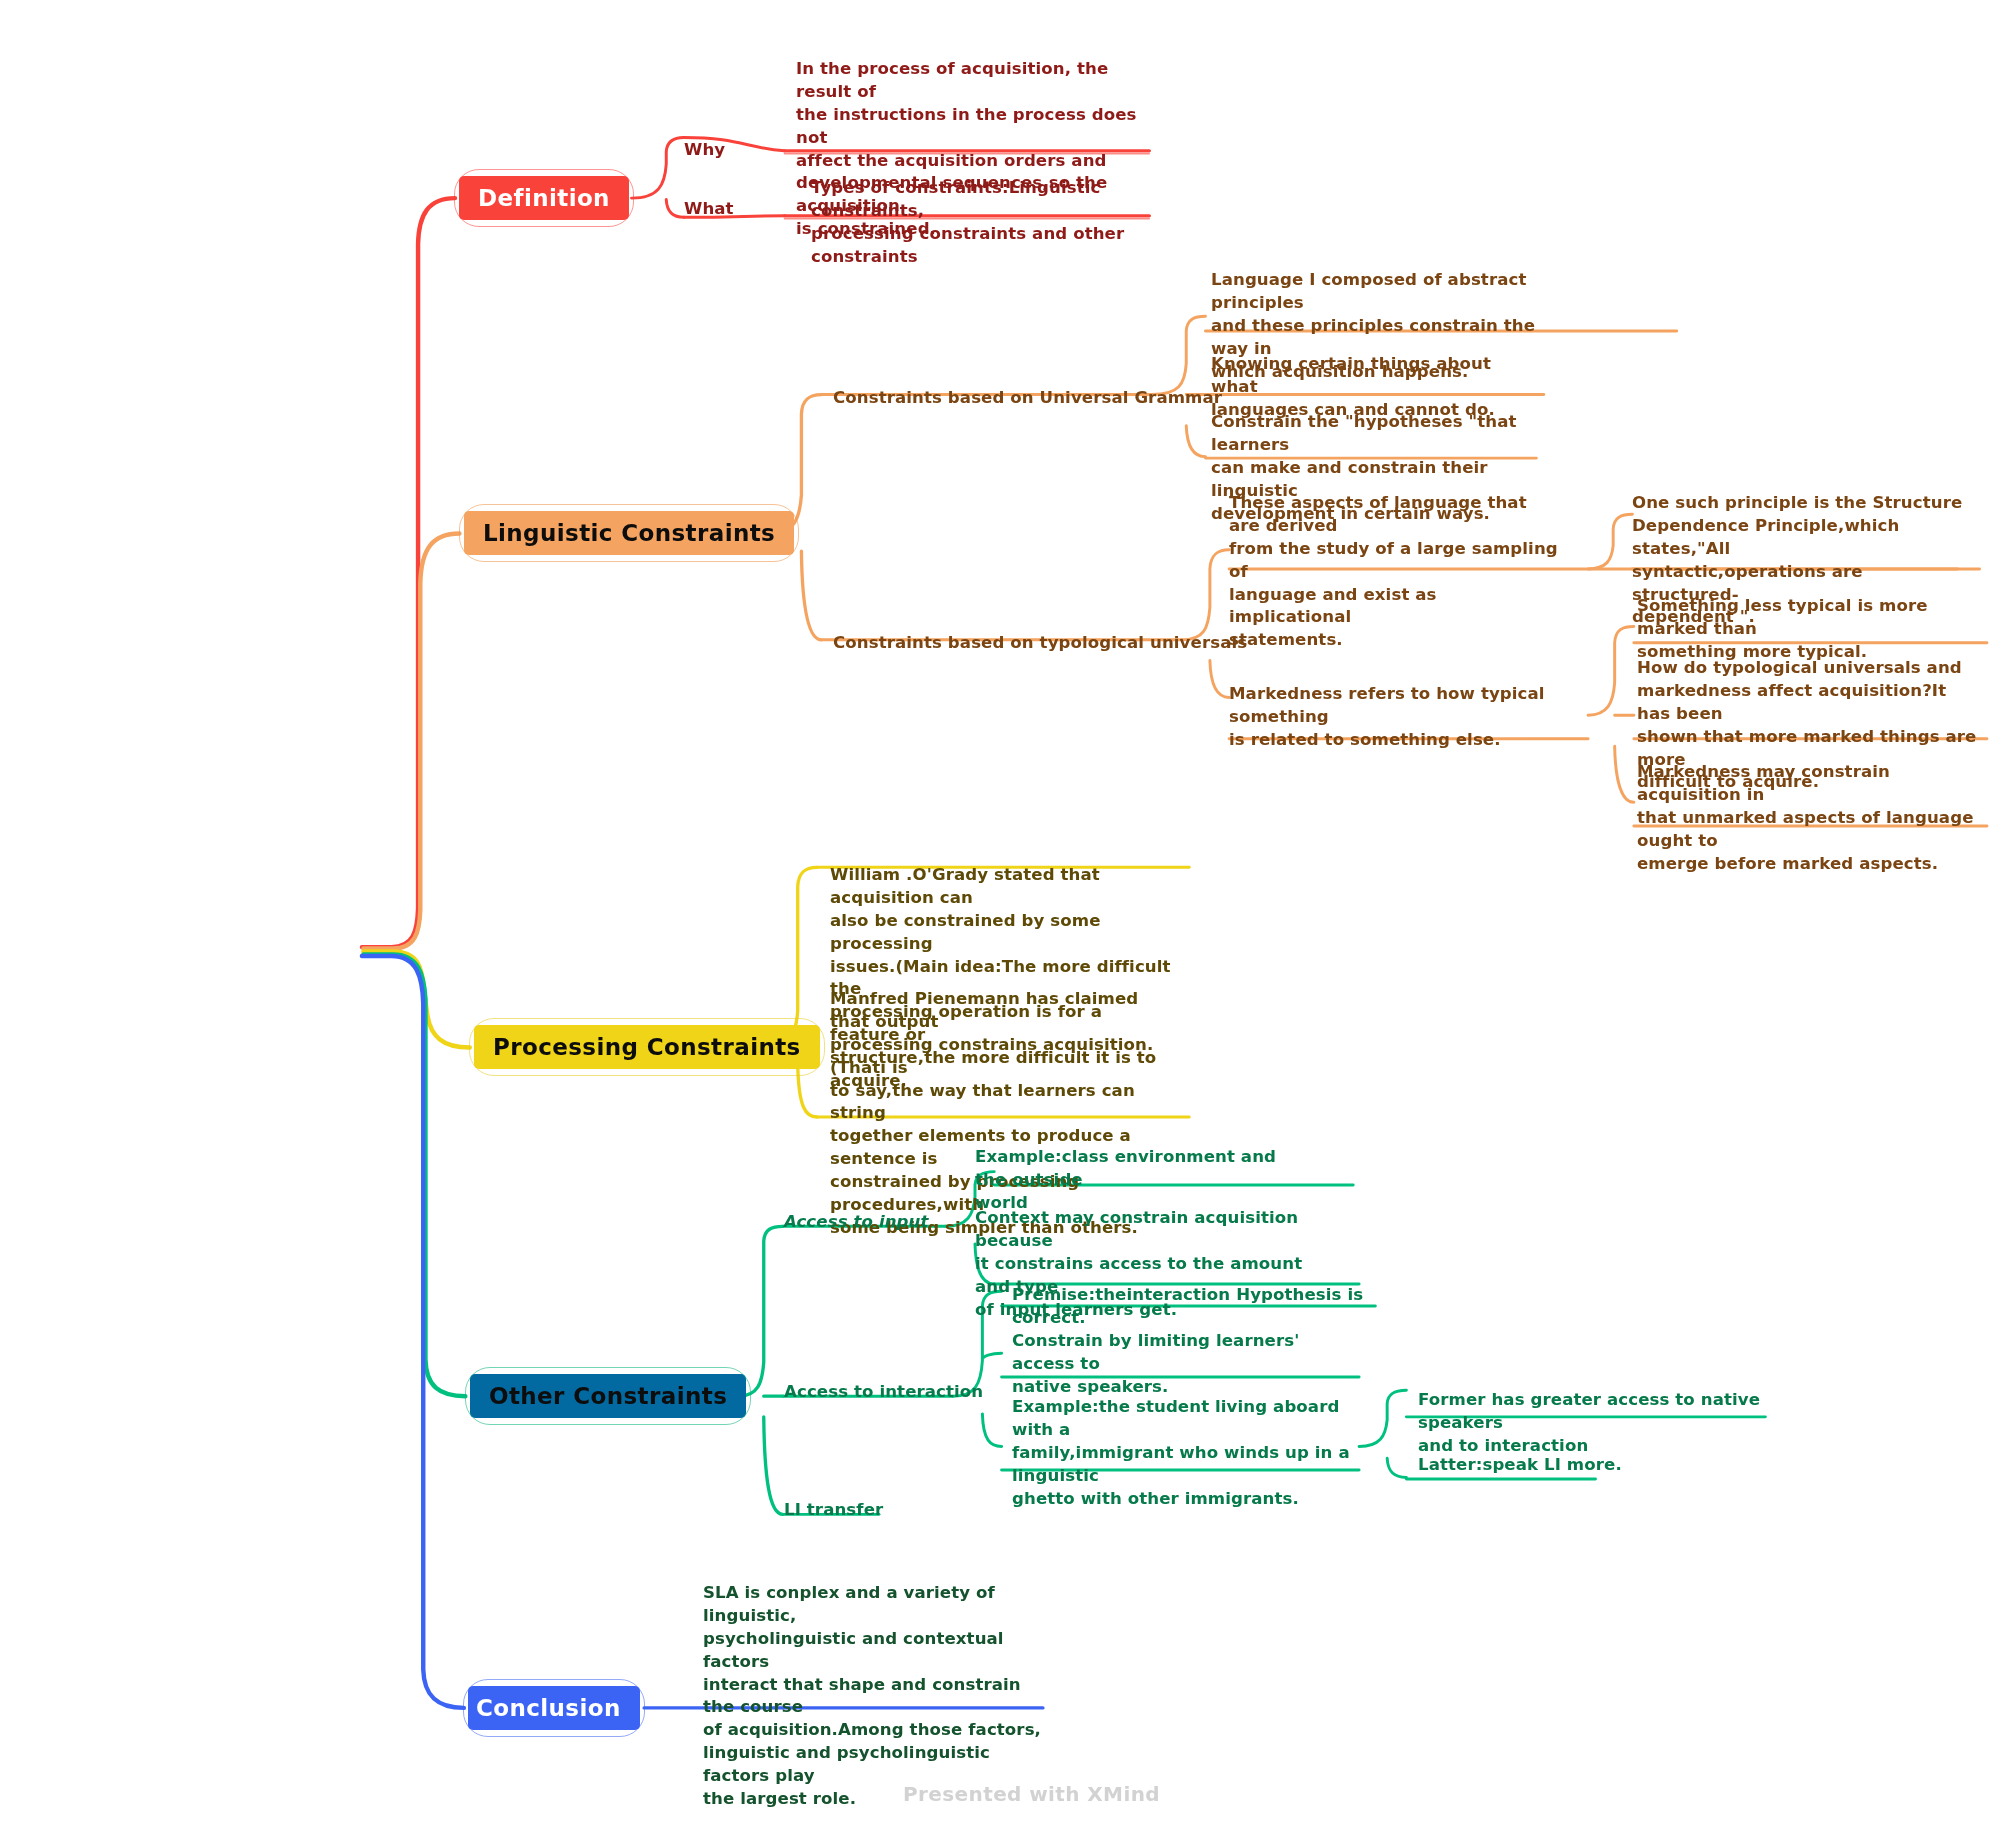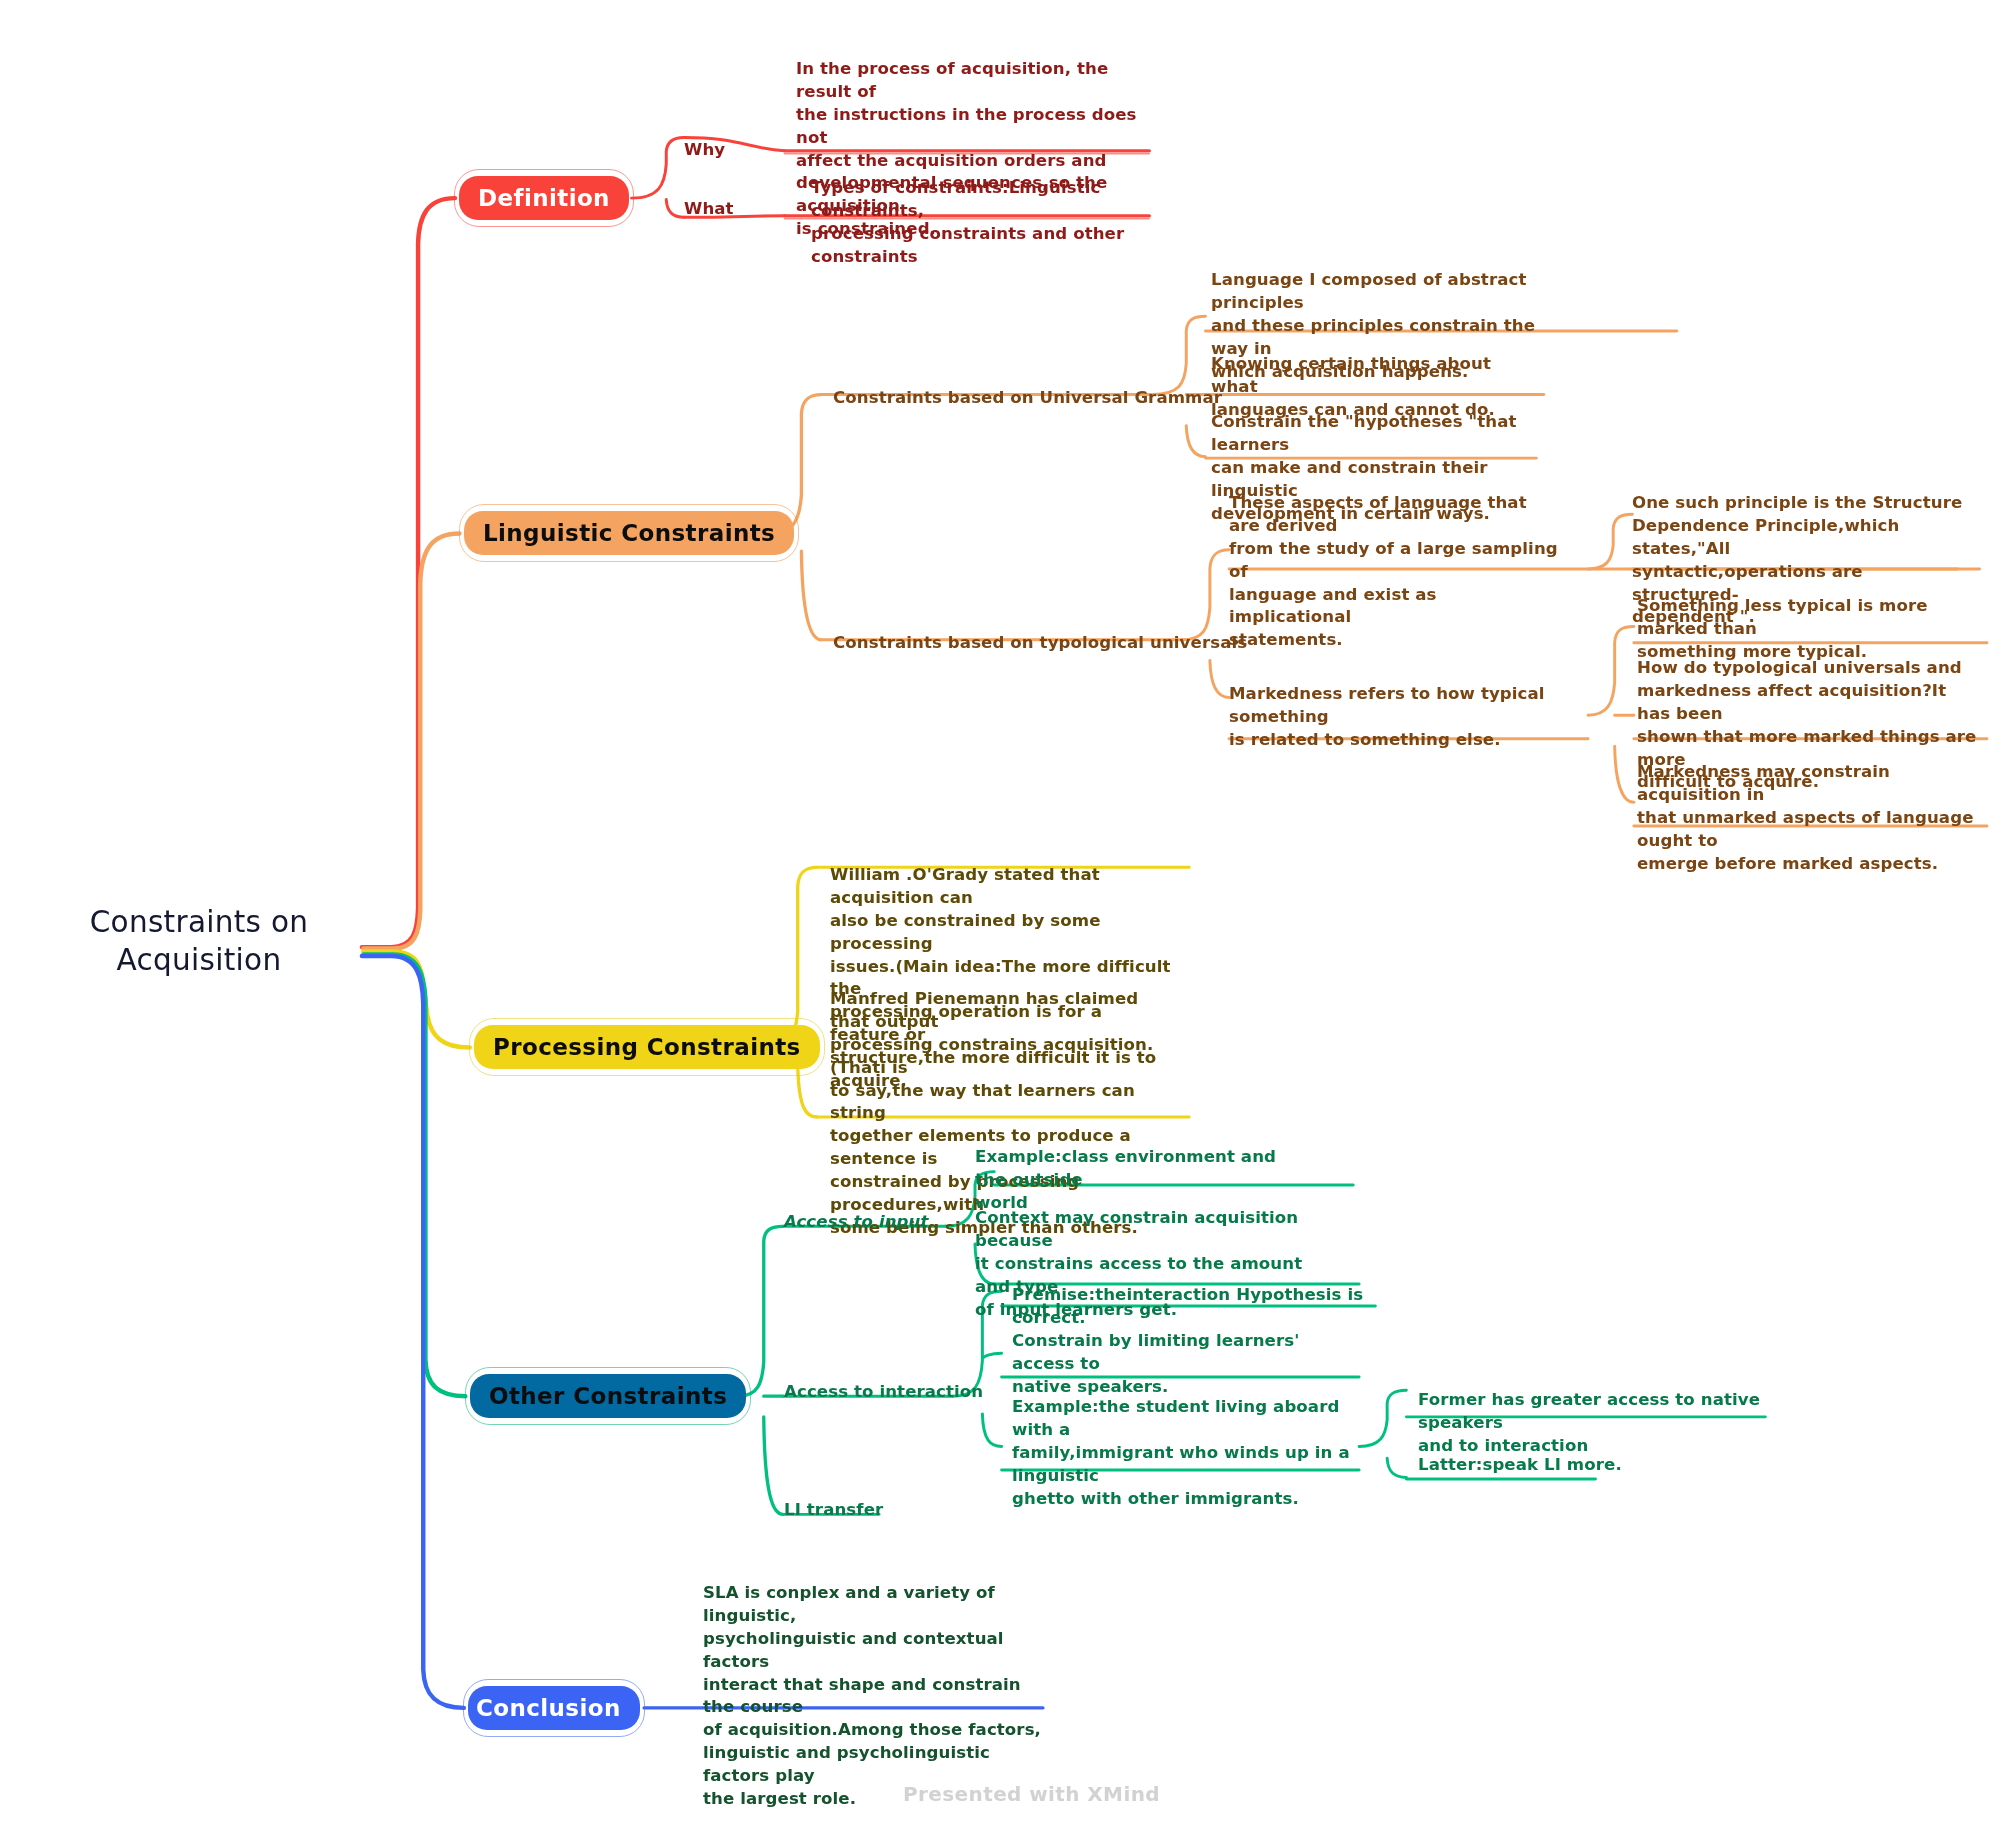--- a/index.html
+++ b/index.html
@@ -21,21 +21,21 @@
     font-weight:400;
     letter-spacing:0.3px;
     text-align:center;
     white-space:pre-line;
   }
 
   
   .pill{
     position:absolute;
     display:flex;align-items:center;justify-content:center;
-    border-radius:19px;
+    border-radius:5px;
     font-size:23px;
     font-weight:700;
     letter-spacing:0.4px;
     box-sizing:border-box;
     padding:0 19px;
     white-space:nowrap;
   }
   .pill::before{
     content:"";position:absolute;left:-5.2px;right:-5.2px;top:-6.6px;bottom:-6.6px;
     border-radius:25px;
@@ -150,22 +150,20 @@
       <path d="M1356 1990 L1840 1990" stroke="#00c07f" stroke-width="4"></path>
       <path d="M1840 1958 C1868 1958 1876 1944 1878 1922 L1878 1900 C1879 1886 1889 1882 1904 1882
                                            M1878 1974 C1879 1994 1889 2000 1904 2000" stroke="#00c07f" stroke-width="4"></path>
       <path d="M1904 1918 L2390 1918" stroke="#00c07f" stroke-width="4"></path>
       <path d="M1904 2002 L2160 2002" stroke="#00c07f" stroke-width="4"></path>
 
       <path d="M872 2312 L1412 2312" stroke="#3c64f4" stroke-width="4.5"></path>
     </g>
   </svg>
 
-  <div class="root-node" style="left:77px;top:903px;width:244px;">Constraints on
-Acquisition</div>
 
   <div class="pill red" style="left:459px;top:176px;height:44px;">
     <span class="pill-txt">Definition</span>
   </div>
 
   <div class="node c-redlbl" style="left:684px;top:139px;">Why</div>
   <div class="node c-red" style="left:796px;top:58px;width:347px;">In the process of acquisition, the result of
 the instructions in the process does not
 affect the acquisition orders and
 developmental sequences,so the acquisition

